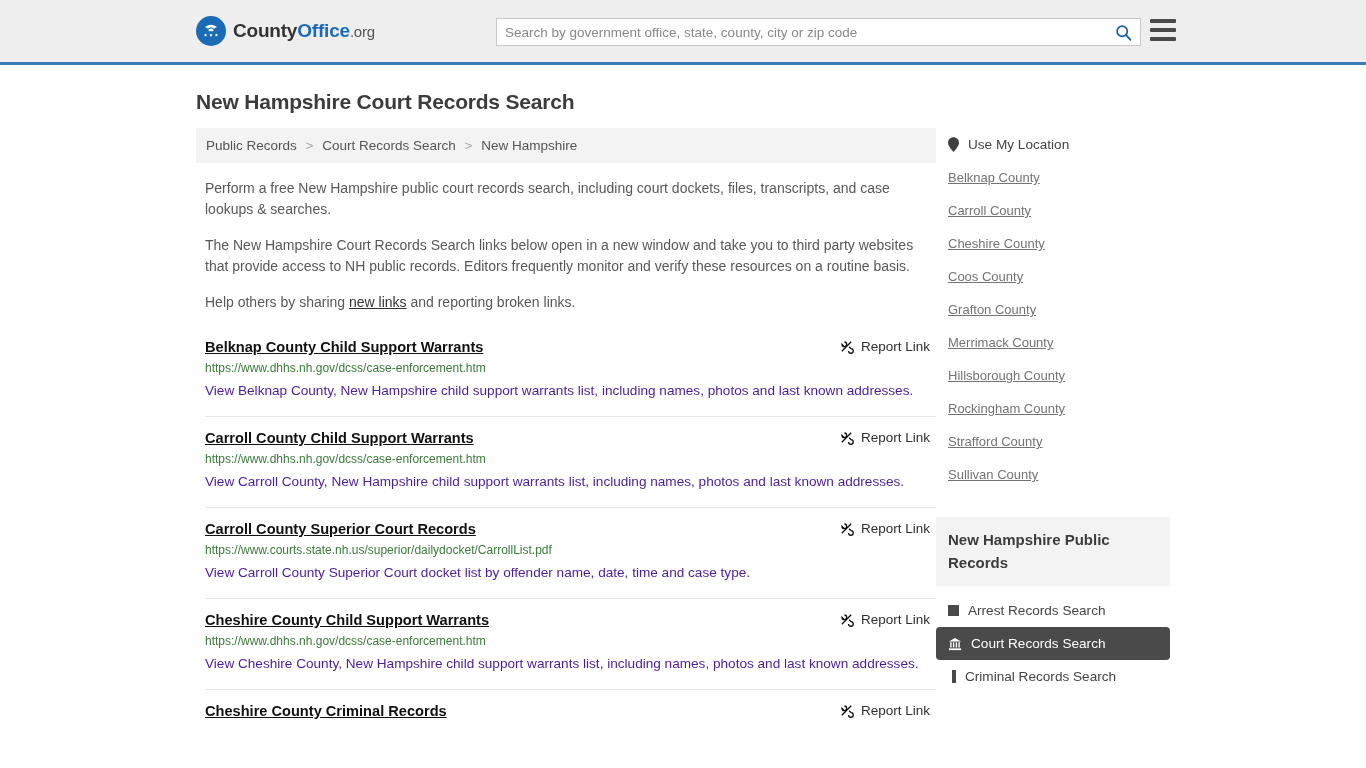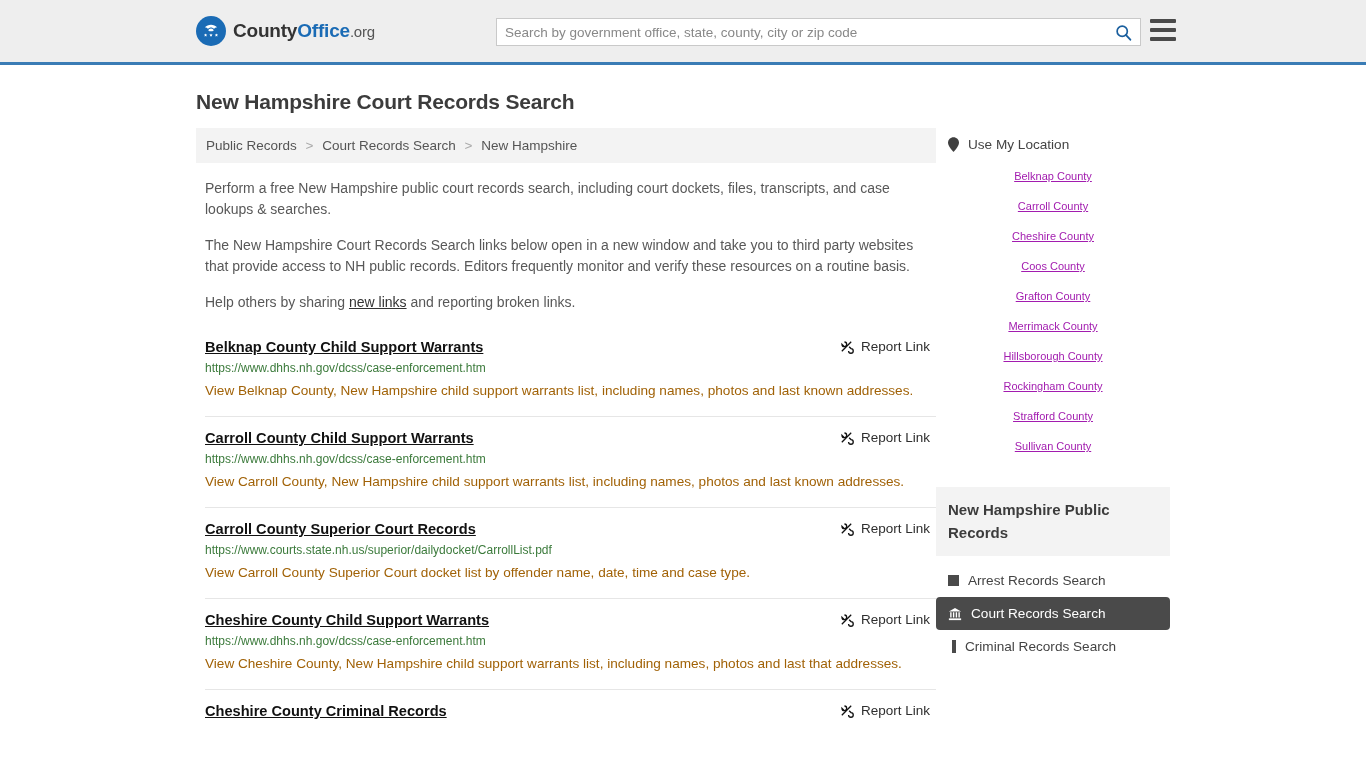--- a/index.html
+++ b/index.html
@@ -162,21 +162,21 @@
   }
   .result-url {
     font-size: 12px;
     color: #3b7a3b;
     margin-top: 6px;
     word-break: break-all;
   }
   .result-desc {
     font-size: 13.6px;
     line-height: 25px;
-    color: #a16207;
+    color: #4c1d95;
     margin-top: 3px;
     max-width: 715px;
   }
 
   
   .side-box { margin-bottom: 4px; }
   .side-head {
     background: #f3f3f3;
     padding: 11px 12px 12px 12px;
     font-size: 15px;
@@ -212,24 +212,23 @@
   .icon-bar {
     width: 4px; height: 13px;
     background: #4a4a4a;
     display: inline-block;
     flex-shrink: 0;
     margin-left: 4px;
   }
   .county-link {
     display: block;
     padding: 9px 12px;
-    font-size: 11px;
-    color: #a21caf;
+    font-size: 13px;
+    color: #737373;
     text-decoration: underline;
-    text-align: center;
   }
   svg { display: block; }
 </style>
 </head>
 <body>
 
 <div class="site-header">
   <a class="logo-wrap" href="#">
     <span class="logo-mark">
       <svg width="22" height="22" viewBox="0 0 24 24" aria-hidden="true">
@@ -346,21 +345,21 @@
                 <svg width="15" height="15" viewBox="0 0 16 16">
                   <path d="M5.8 3.2 A2.5 2.5 0 1 1 3.2 5.8 L5.2 7.8" fill="none" stroke="#111" stroke-width="1.4"></path>
                   <path d="M10.2 12.8 A2.5 2.5 0 1 0 12.8 10.2 L10.8 8.2" fill="none" stroke="#111" stroke-width="1.4"></path>
                   <line x1="3" y1="13" x2="13" y2="3" stroke="#111" stroke-width="1.4"></line>
                 </svg>
               </span>
               <span>Report Link</span>
             </span>
           </div>
           <div class="result-url">https://www.dhhs.nh.gov/dcss/case-enforcement.htm</div>
-          <div class="result-desc">View Cheshire County, New Hampshire child support warrants list, including names, photos and last that addresses.</div>
+          <div class="result-desc">View Cheshire County, New Hampshire child support warrants list, including names, photos and last known addresses.</div>
         </div>
 
         <div class="result">
           <div class="result-head">
             <a class="result-title" href="#">Cheshire County Criminal Records</a>
             <span class="report-link">
               <span>
                 <svg width="15" height="15" viewBox="0 0 16 16">
                   <path d="M5.8 3.2 A2.5 2.5 0 1 1 3.2 5.8 L5.2 7.8" fill="none" stroke="#111" stroke-width="1.4"></path>
                   <path d="M10.2 12.8 A2.5 2.5 0 1 0 12.8 10.2 L10.8 8.2" fill="none" stroke="#111" stroke-width="1.4"></path>

